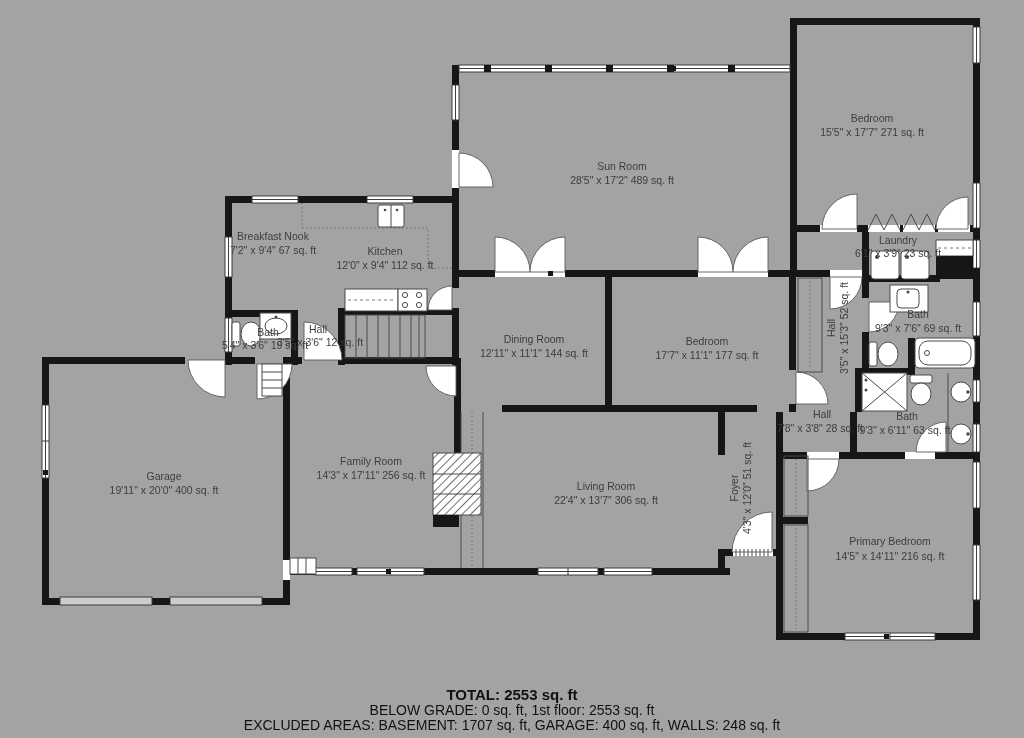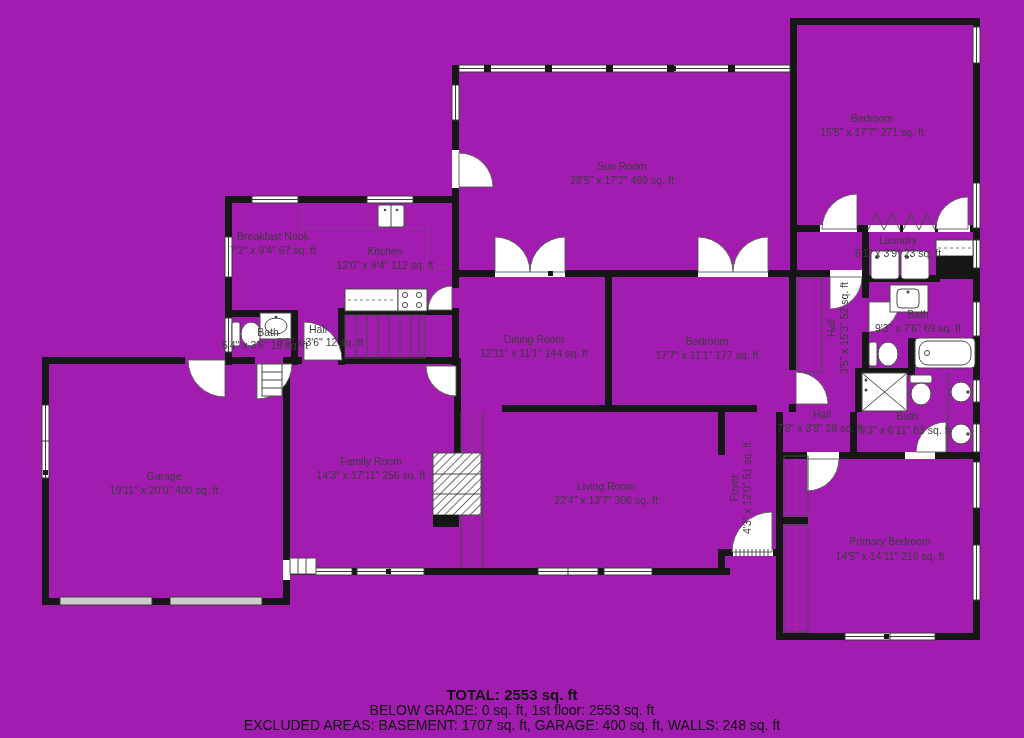--- a/index.html
+++ b/index.html
@@ -1,16 +1,16 @@
 <!DOCTYPE html>
 <html><head>
 <meta charset="utf-8">
 <style>
   html,body{margin:0;padding:0;background:#ffffff;}
-  .page{position:relative;width:1024px;height:738px;background:#a21caf;overflow:hidden;
+  .page{position:relative;width:1024px;height:738px;background:#a3a3a3;overflow:hidden;
         font-family:"Liberation Sans",sans-serif;}
   svg text{font-family:"Liberation Sans","DejaVu Sans",sans-serif;}
   .room-name,.room-dims{font-size:10.5px;fill:#3d3d3d;}
   .sum-total{font-size:15px;font-weight:bold;fill:#111;}
   .sum-line{font-size:14px;fill:#111;}
   .wall{fill:#161616;}
   .opening{fill:#ffffff;}
   .thin{stroke:#4a4a4a;stroke-width:1;fill:none;}
   .fix{stroke:#4a4a4a;stroke-width:1;fill:#ffffff;}
   .door{stroke:#5a5a5a;stroke-width:0.9;fill:#ffffff;}

